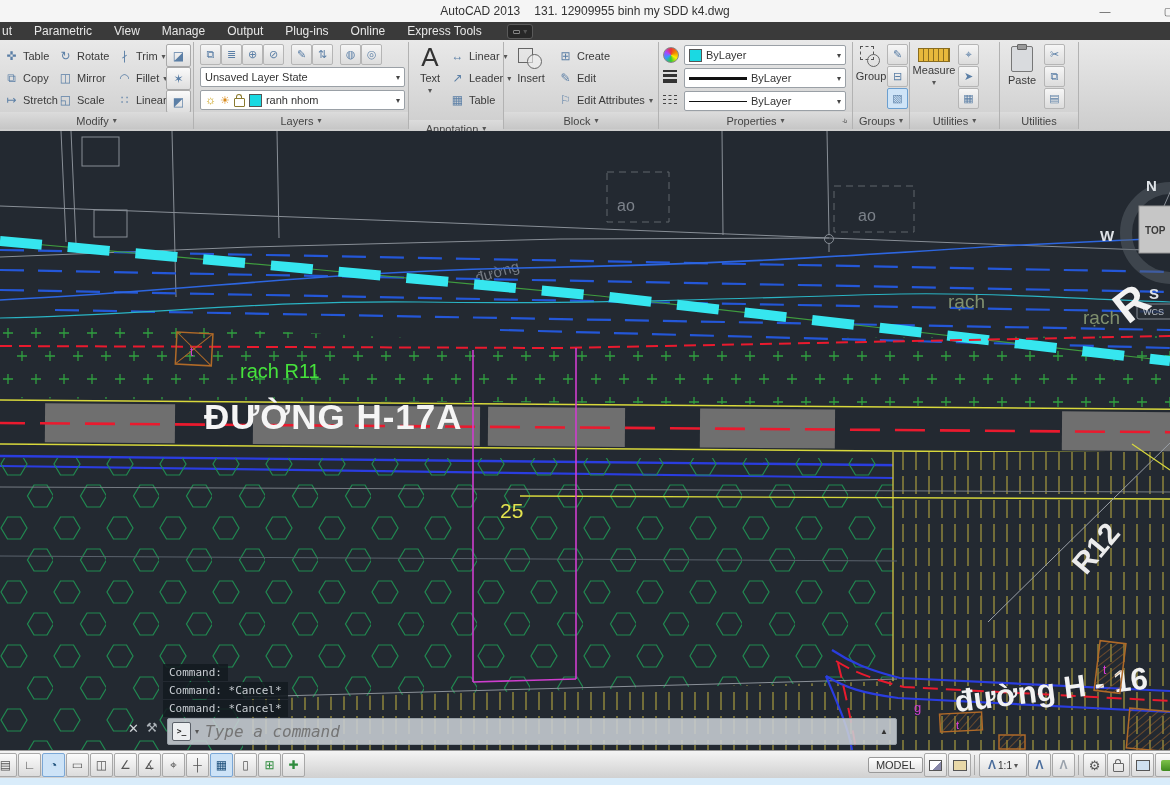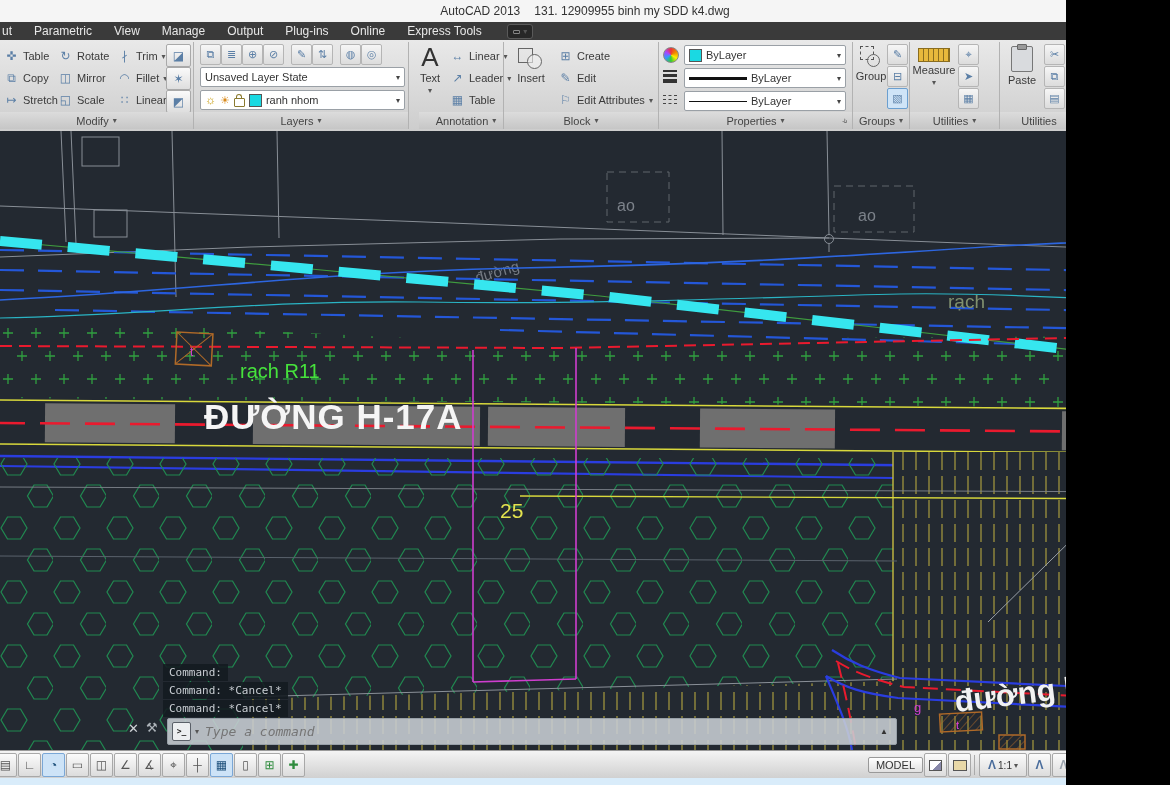--- a/index.html
+++ b/index.html
@@ -1,16 +1,16 @@
 <!DOCTYPE html>
 <html><head>
 <meta charset="utf-8">
 <style>
   html,body{margin:0;padding:0;background:#000;}
-  #app{position:relative;width:1066px;height:785px;overflow:hidden;background:#232931;
+  #app{position:relative;width:1170px;height:785px;overflow:hidden;background:#232931;
        font-family:"Liberation Sans",sans-serif;-webkit-font-smoothing:antialiased;}
   .abs{position:absolute;}
   
   #titlebar{left:0;top:0;width:1170px;height:22px;background:#f5f5f5;color:#333;
             display:flex;align-items:center;justify-content:center;font-size:12px;gap:14px;}
   #titlebar .winbtn{position:absolute;top:0;height:22px;width:30px;display:flex;align-items:center;
             justify-content:center;color:#555;font-size:11px;}
   
   #tabrow{left:0;top:22px;width:1170px;height:18px;background:#3a3a3a;display:flex;align-items:center;
           color:#e8e8e8;font-size:12px;}
@@ -66,21 +66,21 @@
   .grpicon::after{content:'';position:absolute;left:7px;top:8px;width:11px;height:11px;border:1.5px solid #666;border-radius:50%;}
   
   .cmdline{position:absolute;background:rgba(20,26,32,.87);color:#c8cdd2;
        font-family:"DejaVu Sans Mono",monospace;font-size:11px;line-height:17px;padding:0 6px;white-space:nowrap;}
   #cmdbar{position:absolute;left:167px;top:718px;width:720px;height:25px;border-radius:2px;
        background:rgba(200,206,212,.88);border:1px solid #98a0a8;display:flex;align-items:center;padding:0 4px;gap:4px;}
   #cmdbar .chip{width:17px;height:17px;background:#eceef0;border:1px solid #5a6068;border-radius:2px;
        display:flex;align-items:center;justify-content:center;font-size:8px;font-weight:bold;color:#222;
        font-family:"DejaVu Sans Mono",monospace;}
   #cmdbar input{flex:1;background:transparent;border:none;outline:none;font-style:italic;
-       font-family:"DejaVu Sans Mono",monospace;font-size:13px;color:#4d555c;}
+       font-family:"DejaVu Sans Mono",monospace;font-size:16px;color:#4d555c;}
   #cmdbar .upbtn{width:16px;height:19px;display:flex;align-items:center;justify-content:center;
        font-size:8px;color:#333;}
   
   #statusbar{left:0;top:750px;width:1170px;height:28px;background:linear-gradient(#f4f4f4,#cfcfcf);
        border-top:1px solid #9a9a9a;display:flex;align-items:center;}
   .sb{width:21px;height:22px;border:1px solid #a8a8a8;border-radius:2px;margin-left:1px;
        background:linear-gradient(#fbfbfb,#dcdcdc);display:flex;align-items:center;justify-content:center;
        font-size:12px;color:#555;flex:none;}
   .sb.on{background:#cde3f7;border-color:#7aa7d6;color:#1c4f7a;}
   .sb.green{color:#2e8b3d;}
@@ -228,21 +228,21 @@
       </div>
     <div class="rb" style="left:450px;top:28px;">
         <span class="ric">↗</span>
         <span>Leader</span>
         <span class="dd">▾</span>
       </div>
     <div class="rb" style="left:450px;top:50px;">
         <span class="ric">▦</span>
         <span>Table</span>
       </div>
-    <div class="panel-label" style="left:419px;width:94px;">
+    <div class="panel-label" style="left:409px;width:94px;margin-top:8px;">
         <span>Annotation</span>
         <span class="dd">▾</span>
       </div>
     <div class="vsep" style="left:503px;"></div>
 
     <div class="bigbtn" style="left:508px;top:6px;width:46px;align-items:center;">
       <span class="insicon"></span>
       <span>Insert</span>
     </div>
     <div class="rb" style="left:558px;top:6px;">

